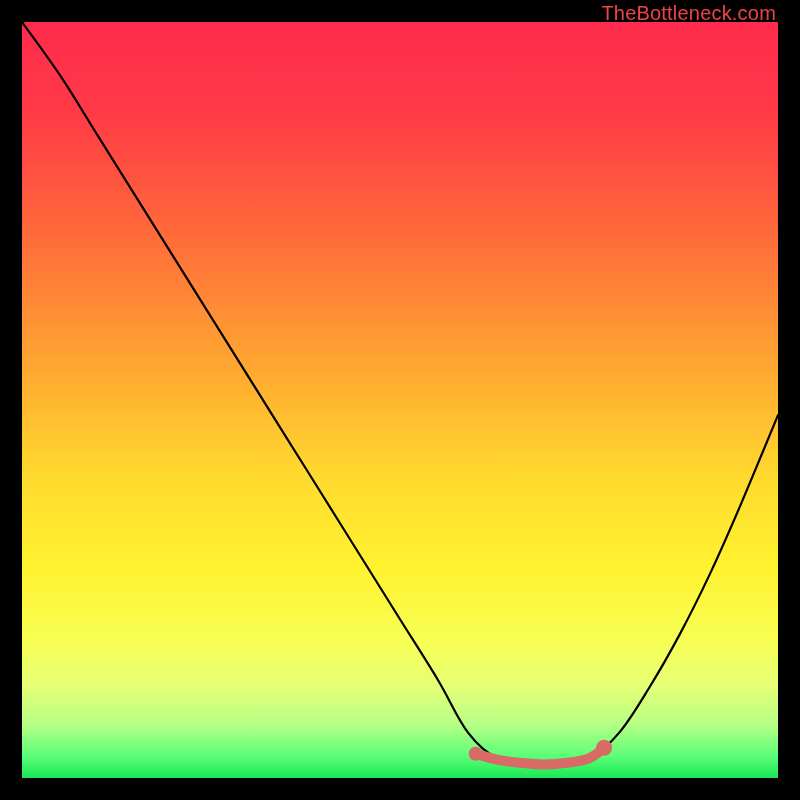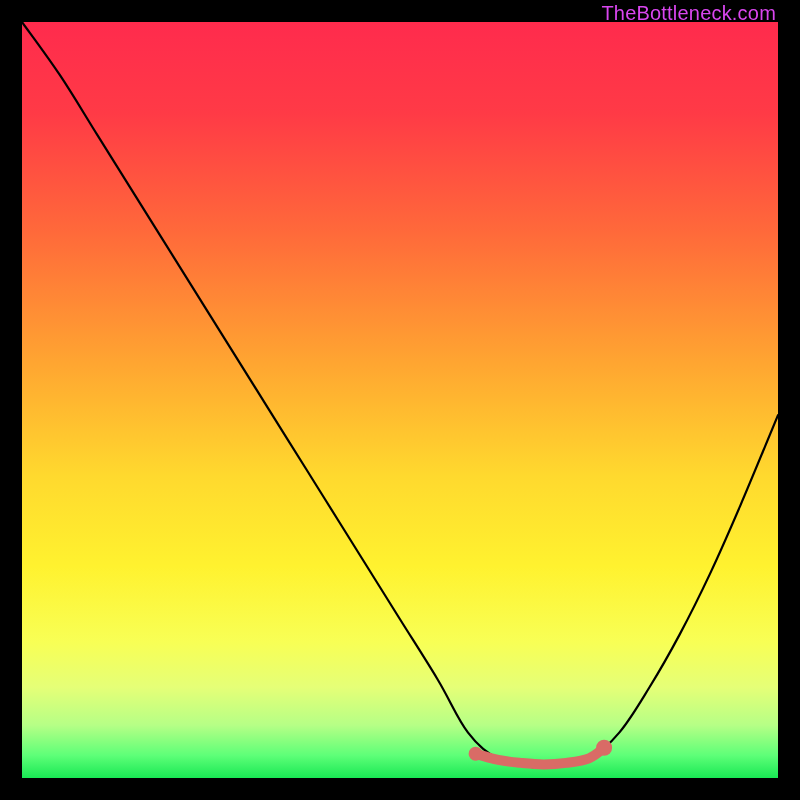--- a/index.html
+++ b/index.html
@@ -16,21 +16,21 @@
   .gradient-bg {
     position: absolute;
     left: 0; top: 0; width: 100%; height: 100%;
   }
   .watermark {
     position: absolute;
     top: 2px;
     right: 24px;
     font-family: Arial, Helvetica, sans-serif;
     font-size: 20px;
-    color: #d946ef;
+    color: #ef4444;
     font-weight: 500;
     letter-spacing: 0.2px;
   }
   .line-layer {
     position: absolute;
     left: 0; top: 0; width: 100%; height: 100%;
   }
 </style>
 </head>
 <body>

